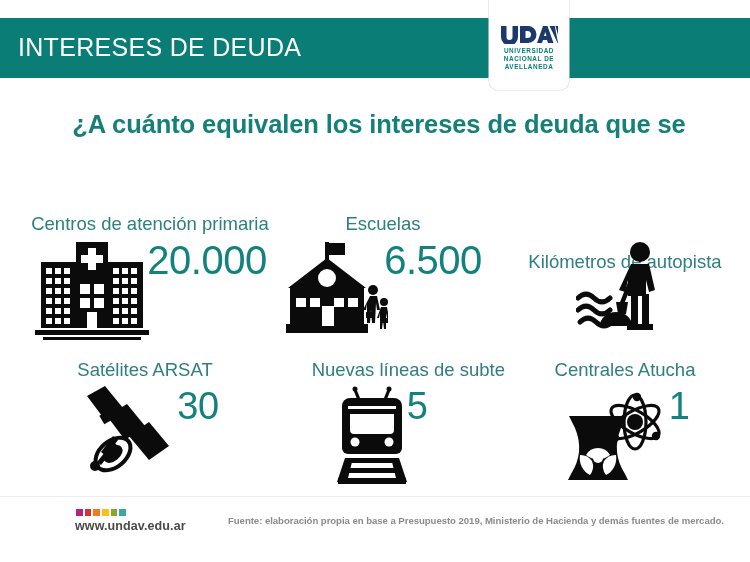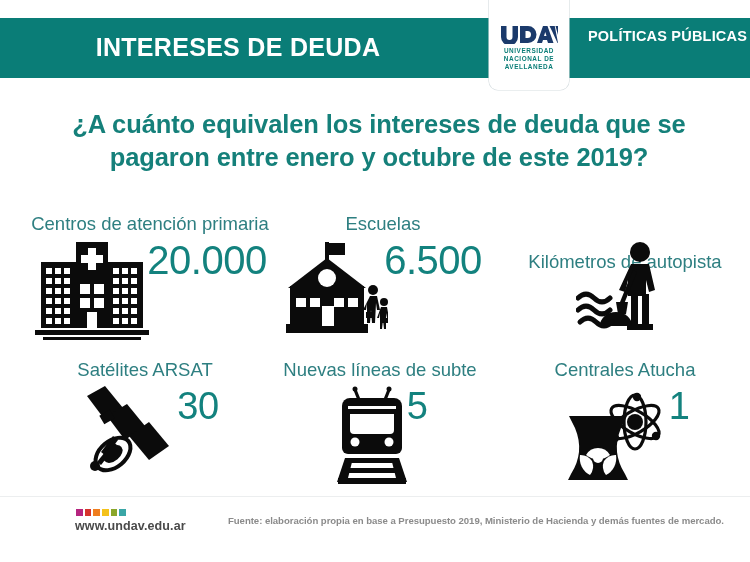--- a/index.html
+++ b/index.html
@@ -22,25 +22,24 @@
     left: 0; top: 18px;
     width: 750px; height: 60px;
     background: #0a7d77;
   }
   #header-title {
     position: absolute;
     left: 18px; top: 30px;
     width: 440px;
     color: #ffffff;
     font-size: 25px;
-    font-weight: bold;
+    font-weight: normal;
     letter-spacing: 0.3px;
     line-height: 34px;
     white-space: nowrap;
-    text-align: center;
   }
   #header-observatory {
     position: absolute;
     left: 588px; top: 28px;
     width: 160px;
     color: #ffffff;
     font-size: 14.5px;
     font-weight: bold;
     line-height: 17px;
     letter-spacing: 0.2px;
@@ -176,21 +175,20 @@
   }
 </style>
 </head>
 <body>
 
 <div id="header-bar" style="background: rgb(10, 125, 119);"></div>
 
 <div id="header-title">INTERESES DE DEUDA</div>
 
 <div id="header-observatory">
-  <span class="line">POLÍTICAS PÚBLICAS</span>
 </div>
 
 <div id="logo-card">
   <svg id="logo-mark" width="58" height="19" viewBox="0 0 116 38">
 
     <path d="M2 2 h11 v22 a6 6 0 0 0 12 0 V2 h11 v22 a17 17 0 0 1 -34 0 Z" fill="#1b3a6b"></path>
 
     <path d="M40 2 h16 a17 17 0 0 1 0 34 H40 Z M51 12 v14 h4 a7 7 0 0 0 0 -14 Z" fill="#1b3a6b"></path>
 
     <path d="M74 36 L86 2 h9 l12 34 h-11 l-2 -6 h-8 l-2 6 Z M88 22 h5 l-2.5 -8 Z" fill="#1b3a6b"></path>
@@ -202,21 +200,20 @@
   </svg>
   <div id="logo-sub">
     <span class="line">UNIVERSIDAD</span>
     <span class="line">NACIONAL DE</span>
     <span class="line">AVELLANEDA</span>
   </div>
 </div>
 
 <div id="headline" style="color: rgb(21, 128, 122);">
   <span class="line">¿A cuánto equivalen los intereses de deuda que se</span>
-  <span class="line">pagaron entre enero y octubre de este 2019?</span>
 </div>
 
 <div class="stat" id="stat-health">
   <div class="stat-label" style="color: rgb(46, 127, 129);">Centros de atención primaria</div>
   <div class="stat-body">
     <svg class="stat-icon" width="118" height="100" viewBox="0 0 118 100">
       <g fill="#0b0b0b">
 
         <rect x="43" y="2" width="32" height="86"></rect>
 
@@ -368,21 +365,21 @@
       </g>
 
       <ellipse cx="42" cy="68" rx="20" ry="13" transform="rotate(-40 42 68)" fill="none" stroke="#0b0b0b" stroke-width="4"></ellipse>
       <ellipse cx="42" cy="68" rx="11" ry="7" transform="rotate(-40 42 68)" fill="#0b0b0b"></ellipse>
     </svg>
     <div class="stat-value small" style="color: rgb(19, 130, 126);">30</div>
   </div>
 </div>
 
 <div class="stat" id="stat-subway">
-  <div class="stat-label" style="color: rgb(46, 127, 129);">Nuevas líneas de subte</div>
+  <div class="stat-label" style="color: rgb(46, 127, 129); text-align: right;">Nuevas líneas de subte</div>
   <div class="stat-body">
     <svg class="stat-icon" width="78" height="98" viewBox="0 0 78 98">
       <g fill="#0b0b0b">
 
         <path d="M23 2 l4 10 -3 1 -4 -10 Z"></path>
         <path d="M55 2 l-4 10 3 1 4 -10 Z"></path>
         <circle cx="22" cy="3" r="2.5"></circle>
           <circle cx="56" cy="3" r="2.5"></circle>
 
         <path d="M17 12 h44 a8 8 0 0 1 8 8 v42 a6 6 0 0 1 -6 6 H15 a6 6 0 0 1 -6 -6 V20 a8 8 0 0 1 8 -8 Z"></path>

